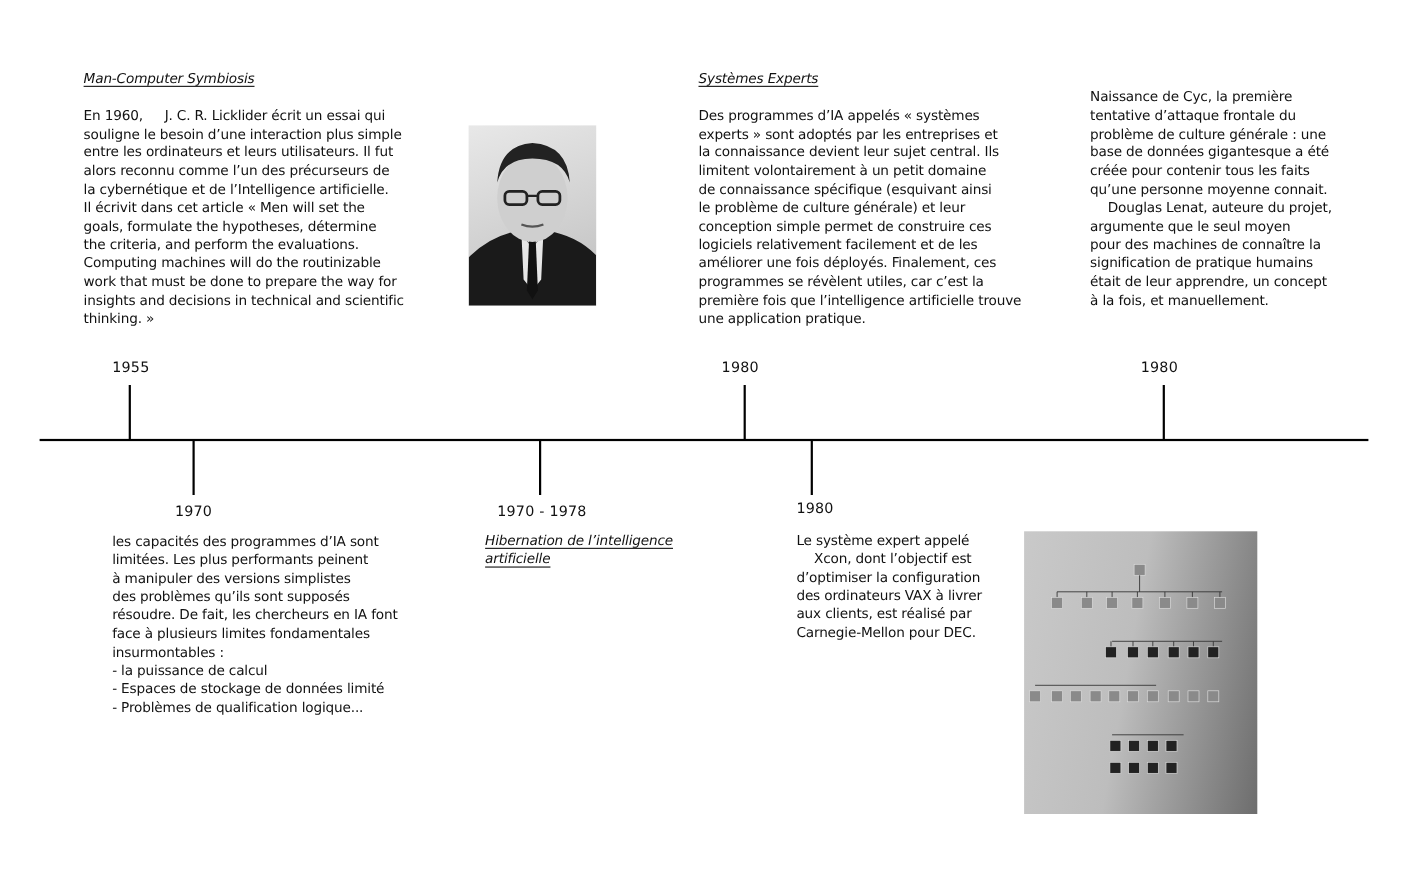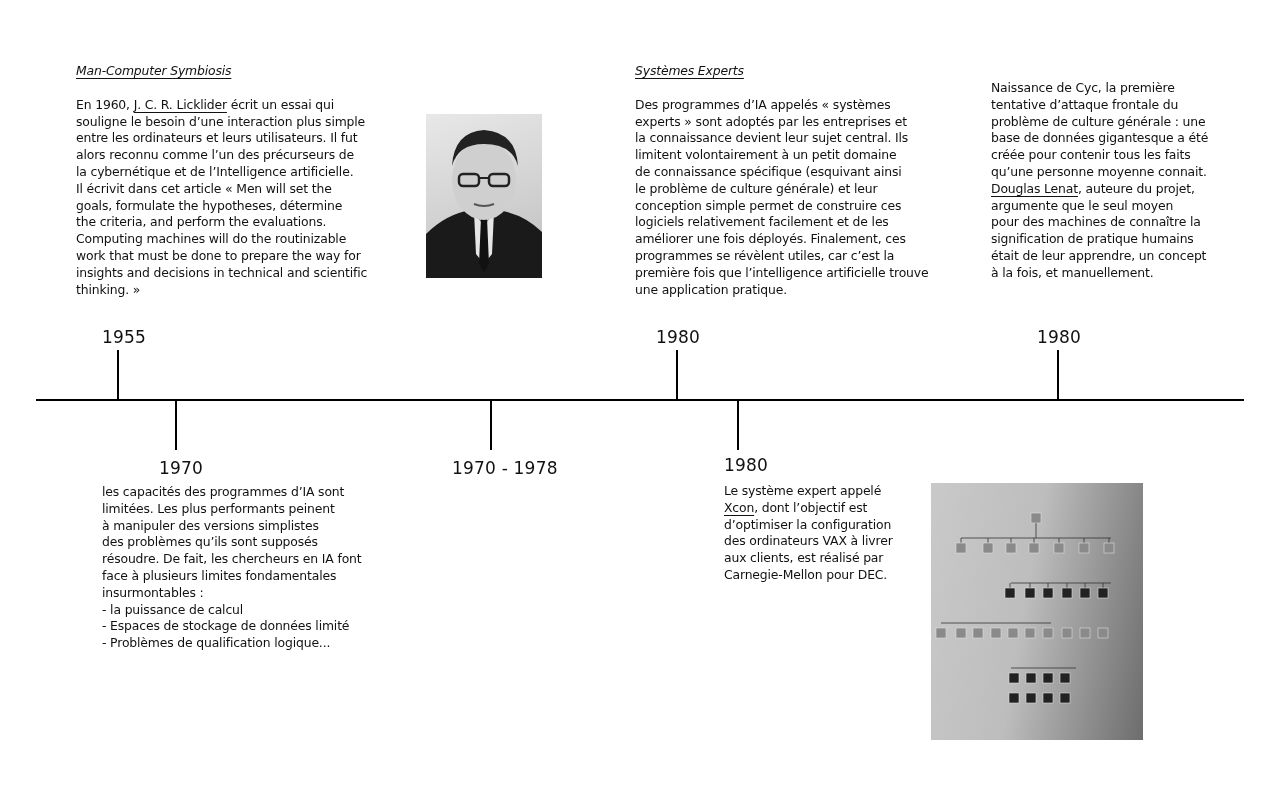--- a/index.html
+++ b/index.html
@@ -2,22 +2,22 @@
 <html><head>
   <meta charset="utf-8">
   <style>
     * { margin: 0; padding: 0; box-sizing: border-box; }
     html, body { width: 1280px; height: 800px; background: #ffffff; overflow: hidden; }
     body { position: relative; font-family: "DejaVu Sans", sans-serif; color: #111111; }
     .block { position: absolute; font-size: 12.4px; line-height: 16.8px; letter-spacing: -0.15px; }
     .title { text-decoration: underline; text-underline-offset: 3px; display: block; font-style: italic; }
     .body-text { display: block; white-space: pre-line; }
     .gap { height: 17px; }
-    .link { text-decoration: underline; text-underline-offset: 3px; }
-    .year { position: absolute; font-size: 17px; letter-spacing: 0.2px; }
+    .link { text-underline-offset: 3px; margin-left: 16px; }
+    .year { position: absolute; font-size: 13px; letter-spacing: 0.2px; }
     .axis { position: absolute; left: 36px; top: 399px; width: 1208px; height: 2px; background: #000; }
     .tick { position: absolute; width: 2px; height: 50px; background: #000; }
     .tick.up { top: 350px; }
     .tick.down { top: 400px; }
     .photo { position: absolute; overflow: hidden; }
     .portrait { left: 426px; top: 114px; width: 116px; height: 164px; background: linear-gradient(160deg,#e8e8e8,#cfcfcf 60%,#bdbdbd); }
     .diagram { left: 931px; top: 483px; width: 212px; height: 257px; background: linear-gradient(100deg,#c9c9c9 0%,#bdbdbd 45%,#6d6d6d 100%); }
   </style>
 </head>
 <body>
@@ -113,20 +113,22 @@
 des problèmes qu’ils sont supposés
 résoudre. De fait, les chercheurs en IA font
 face à plusieurs limites fondamentales
 insurmontables :
   - la puissance de calcul
   - Espaces de stockage de données limité
   - Problèmes de qualification logique...</span>
 </div>
 
 <div class="block" style="left:441px; top:483px; width:230px;">
+  <span class="title body-text">Hibernation de l’intelligence 
+artificielle</span>
   <div class="gap"></div>
 </div>
 
 <div class="block" style="left:724px; top:483px; width:200px;">
   <span class="body-text"><span>Le système expert appelé
 </span><span class="link">Xcon</span><span>, dont l’objectif est
 d’optimiser la configuration
 des ordinateurs VAX à livrer
 aux clients, est réalisé par
 Carnegie-Mellon pour DEC.</span></span>

